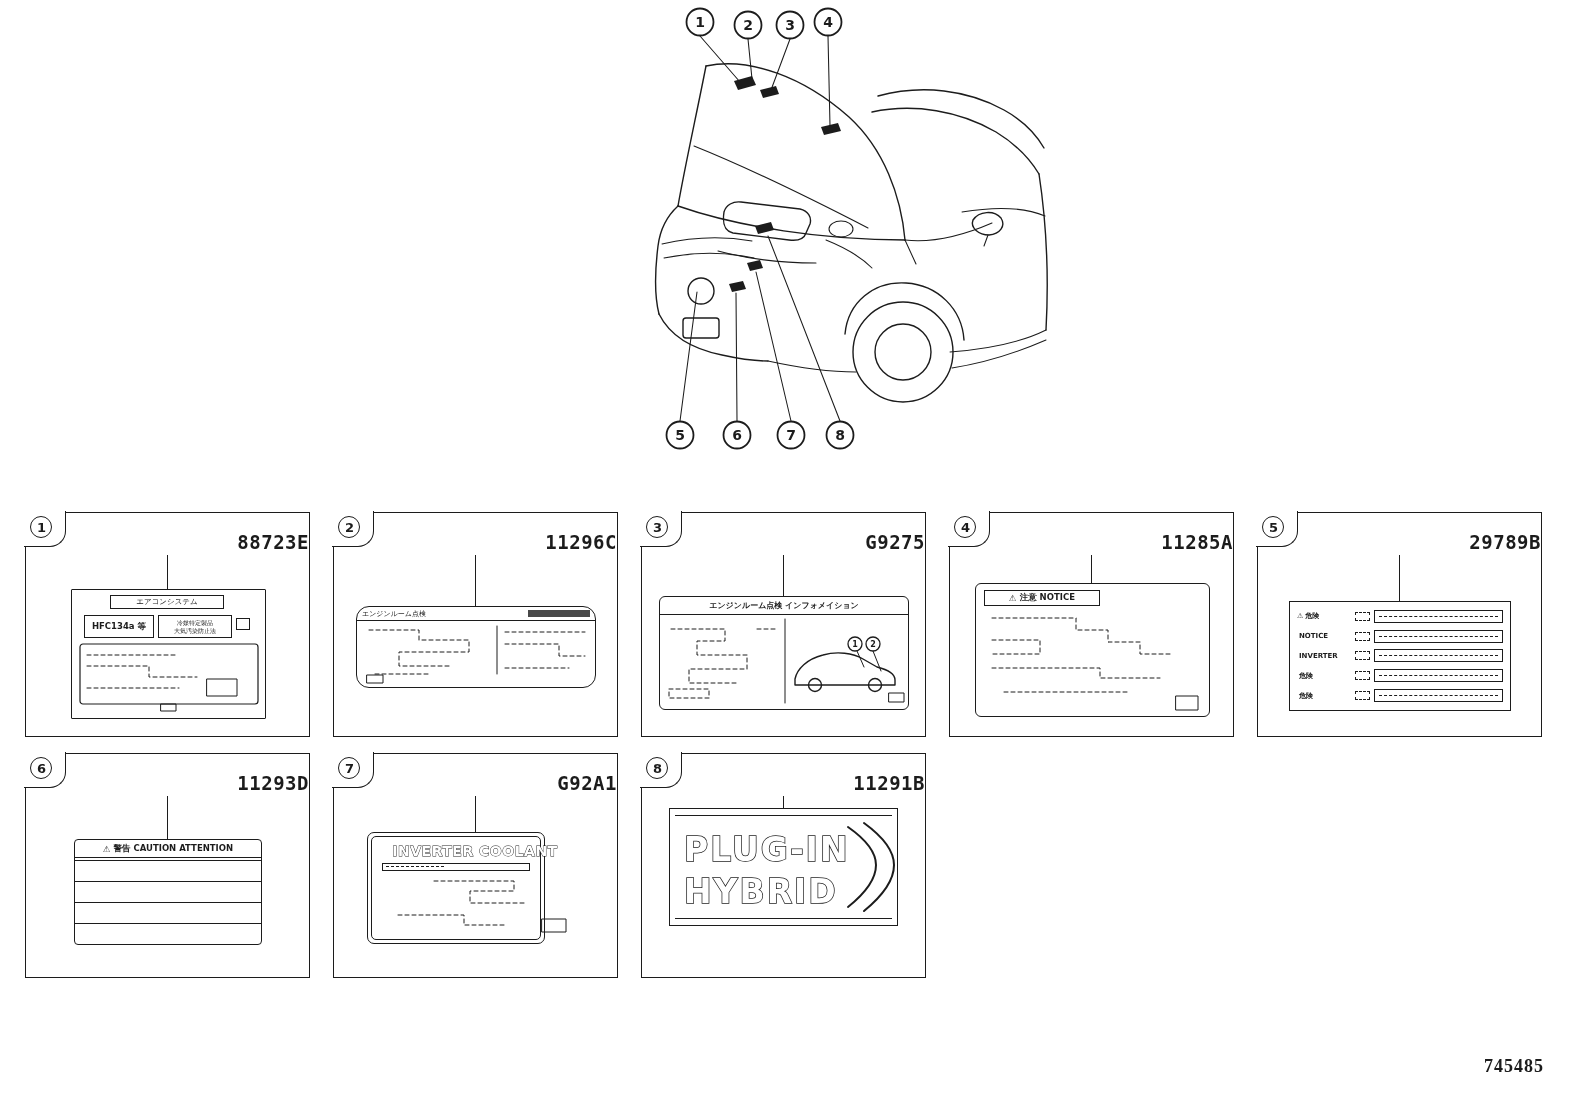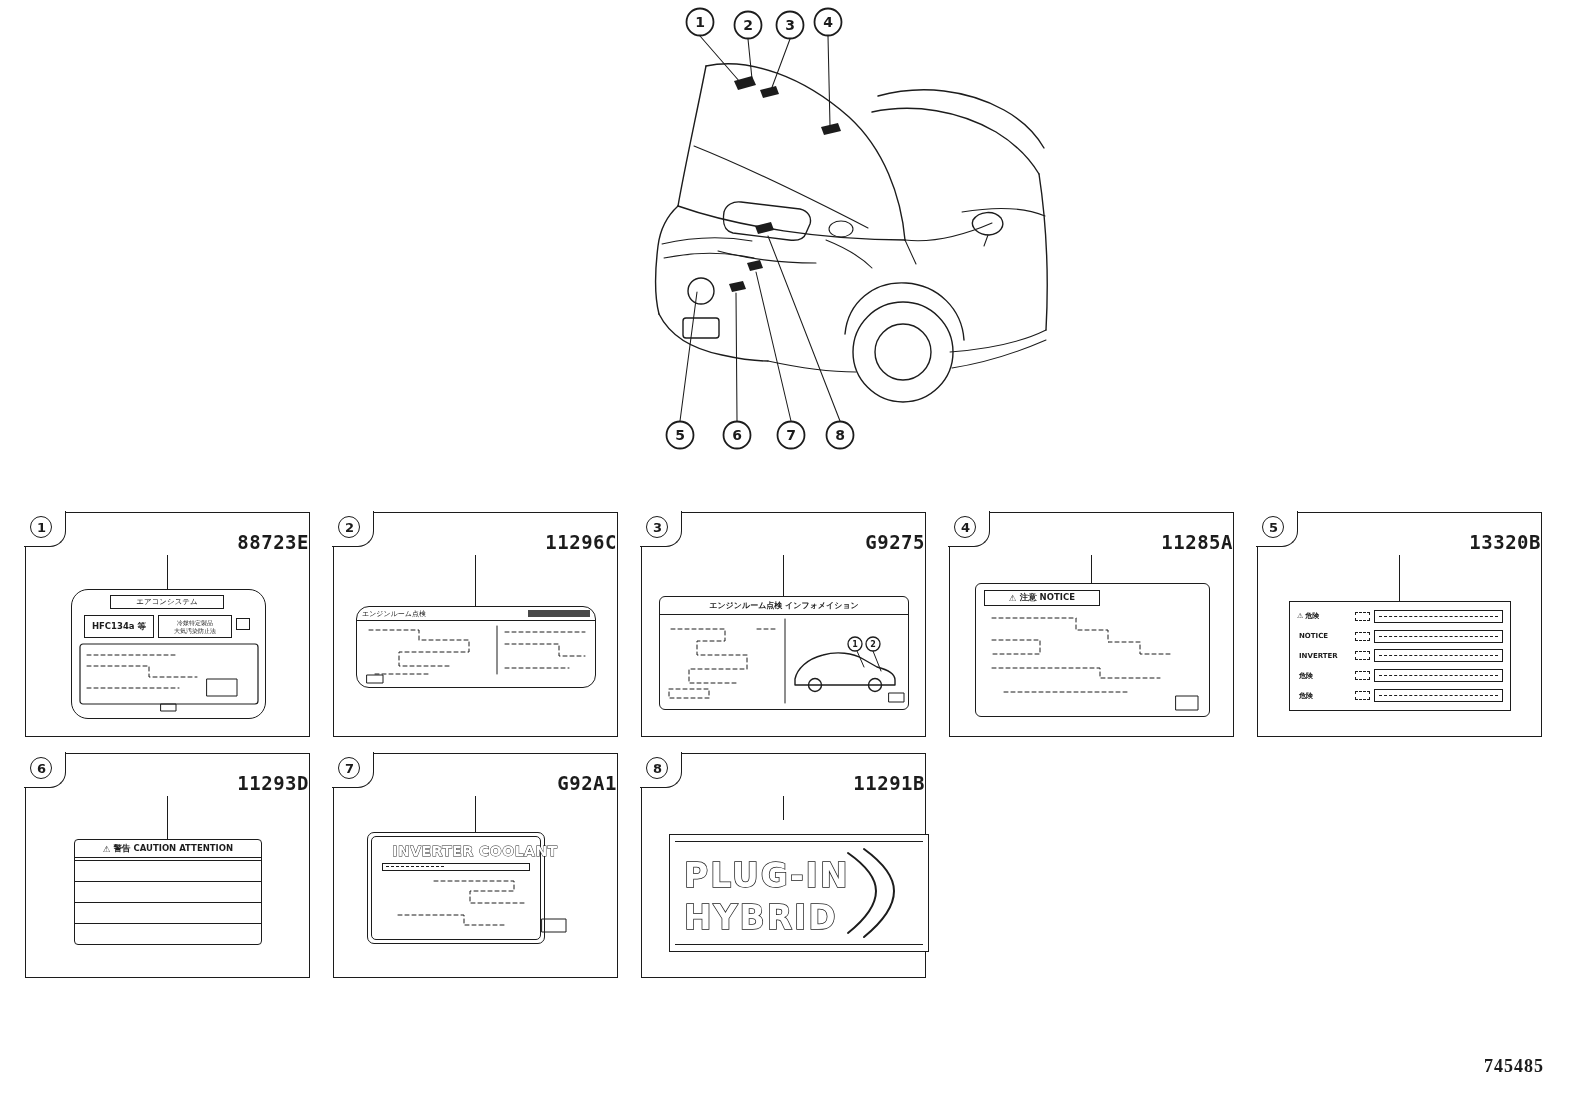--- a/index.html
+++ b/index.html
@@ -155,21 +155,21 @@
         <text class="cot" x="840" y="440">8</text>
       </g>
   </svg>
 
   <section class="panel" style="left:25px;top:512px;">
     <div class="tab">
       <span class="cnum">1</span>
     </div>
     <div class="pnum">88723E</div>
     <div class="vline" style="top:42px;height:34px;"></div>
-    <div class="labelbox" style="left:45px;top:76px;width:195px;height:130px;border-radius:17px;">
+    <div class="labelbox" style="left:45px;top:76px;width:195px;height:130px;border-radius:1px;">
       <div class="box" style="left:38px;top:5px;width:114px;height:14px;font-size:7.5px;">エアコンシステム</div>
       <div class="box" style="left:12px;top:25px;width:70px;height:23px;font-size:8.5px;font-weight:bold;">HFC134a 等</div>
       <div class="box" style="left:86px;top:25px;width:74px;height:23px;flex-direction:column;">
         <span class="n1">冷媒特定製品</span>
         <span class="n1">大気汚染防止法</span>
       </div>
       <div class="box" style="left:164px;top:28px;width:14px;height:12px;"></div>
       <svg class="sk" style="left:7px;top:53px;" width="181" height="74" viewBox="0 0 181 74">
         <rect x="1" y="1" width="178" height="60" rx="3" class="s" style="stroke-width:1.2"></rect>
         <polyline class="s d" points="8,12 96,12"></polyline>
@@ -249,21 +249,21 @@
         <polyline class="s d" points="24,82 150,82"></polyline>
         <rect x="196" y="86" width="22" height="14" class="s" style="stroke-width:1"></rect>
       </svg>
     </div>
   </section>
 
   <section class="panel" style="left:1257px;top:512px;">
     <div class="tab">
       <span class="cnum">5</span>
     </div>
-    <div class="pnum">13320B</div>
+    <div class="pnum">29789B</div>
     <div class="vline" style="top:42px;height:46px;"></div>
     <div class="labelbox l5" style="left:31px;top:88px;width:222px;height:110px;">
       <div class="l5row">
         <span class="l5w">
             <i class="l5warn">⚠</i>
             <span>危険</span>
           </span>
         <span class="l5dash"></span>
         <span class="l5bar">
             <i></i>
@@ -352,21 +352,21 @@
       </svg>
     </div>
   </section>
 
   <section class="panel" style="left:641px;top:753px;">
     <div class="tab">
       <span class="cnum">8</span>
     </div>
     <div class="pnum">11291B</div>
     <div class="vline" style="top:42px;height:24px;"></div>
-    <div class="labelbox" style="left:27px;top:80px;width:260px;height:118px;">
+    <div class="labelbox" style="left:27px;top:54px;width:229px;height:118px;">
       <div class="l8lines"></div>
       <svg class="sk" style="left:6px;top:10px;" width="220" height="98" viewBox="0 0 220 98">
         <text x="8" y="42" class="logo">PLUG-IN</text>
         <text x="8" y="84" class="logo">HYBRID</text>
         <g>
           <path class="s" style="stroke-width:2" d="M172,8 C192,22 200,34 200,46 C200,58 192,72 172,88"></path>
           <path class="s" style="stroke-width:2" d="M188,4 C210,20 218,33 218,46 C218,59 210,74 188,92"></path>
         </g>
       </svg>
     </div>

